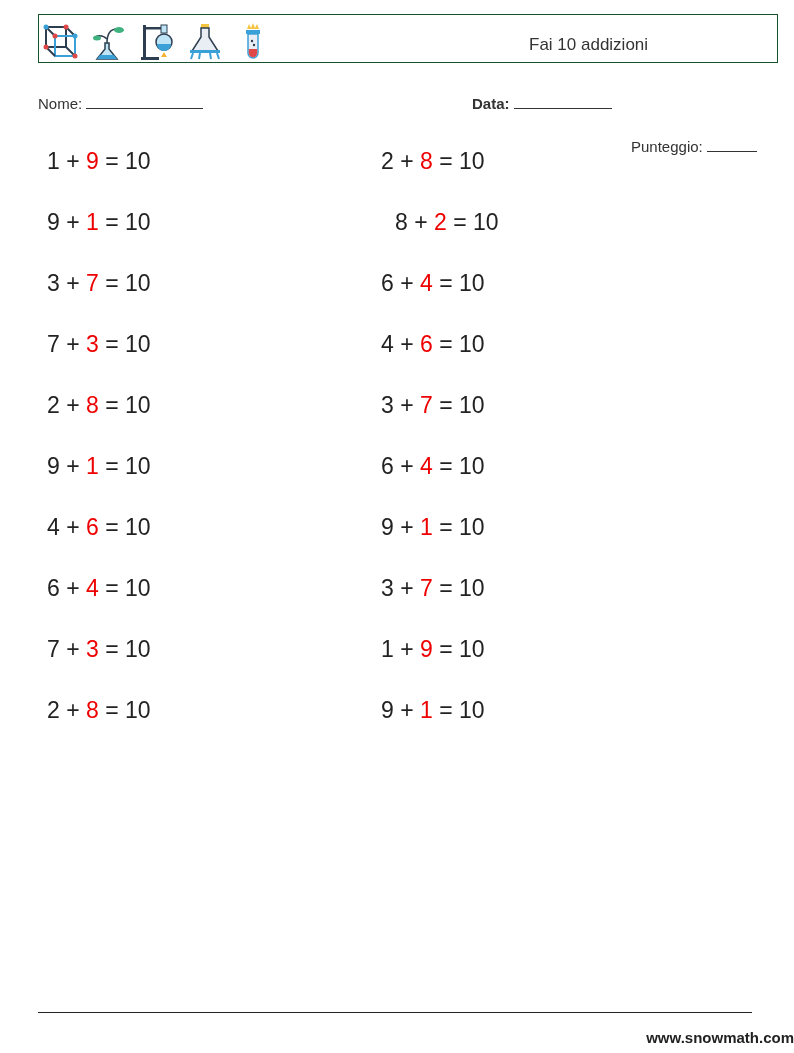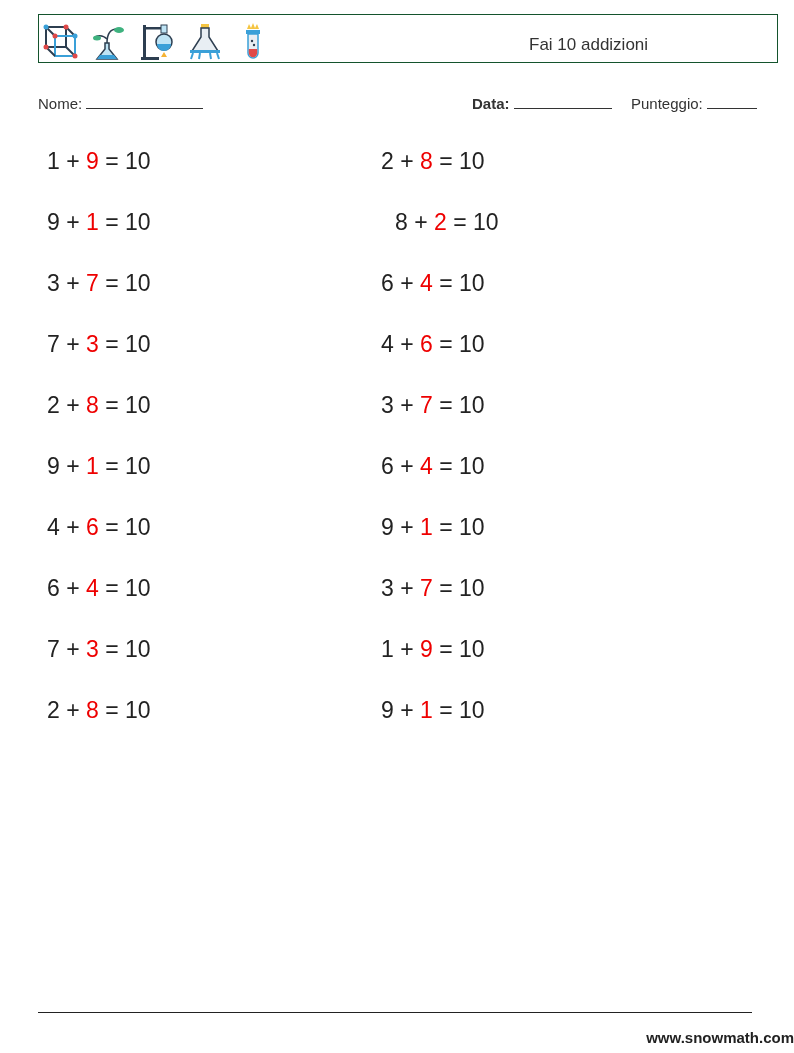--- a/index.html
+++ b/index.html
@@ -70,21 +70,21 @@
 </div>
 
 <div class="meta" style="left:38px;">
   <span>Nome:</span>
   <span class="blank" style="width:117px;"></span>
 </div>
 <div class="meta" style="left:472px;font-weight:bold;">
   <span>Data:</span>
   <span class="blank" style="width:98px;"></span>
 </div>
-<div class="meta" style="left:631px;">
+<div class="meta" style="left:631px;margin-top:43px;">
   <span>Punteggio:</span>
   <span class="blank" style="width:50px;"></span>
 </div>
 
 <div id="problems">
     <div class="problem" style="left: 47px; top: 148px;"><span>1</span><span> </span><span>+</span><span> </span><span class="ans">9</span><span> </span><span>=</span><span> </span><span>10</span></div>
     <div class="problem" style="left: 47px; top: 209px;"><span>9</span><span> </span><span>+</span><span> </span><span class="ans">1</span><span> </span><span>=</span><span> </span><span>10</span></div>
     <div class="problem" style="left: 47px; top: 270px;"><span>3</span><span> </span><span>+</span><span> </span><span class="ans">7</span><span> </span><span>=</span><span> </span><span>10</span></div>
     <div class="problem" style="left: 47px; top: 331px;"><span>7</span><span> </span><span>+</span><span> </span><span class="ans">3</span><span> </span><span>=</span><span> </span><span>10</span></div>
     <div class="problem" style="left: 47px; top: 392px;"><span>2</span><span> </span><span>+</span><span> </span><span class="ans">8</span><span> </span><span>=</span><span> </span><span>10</span></div>

